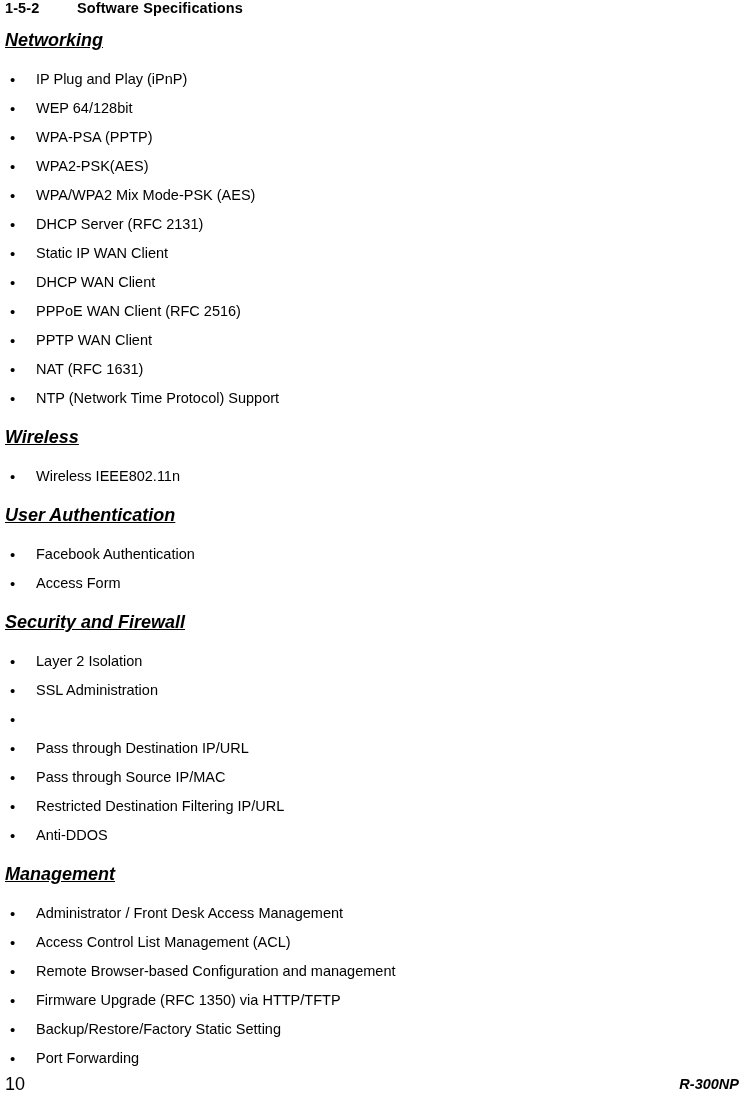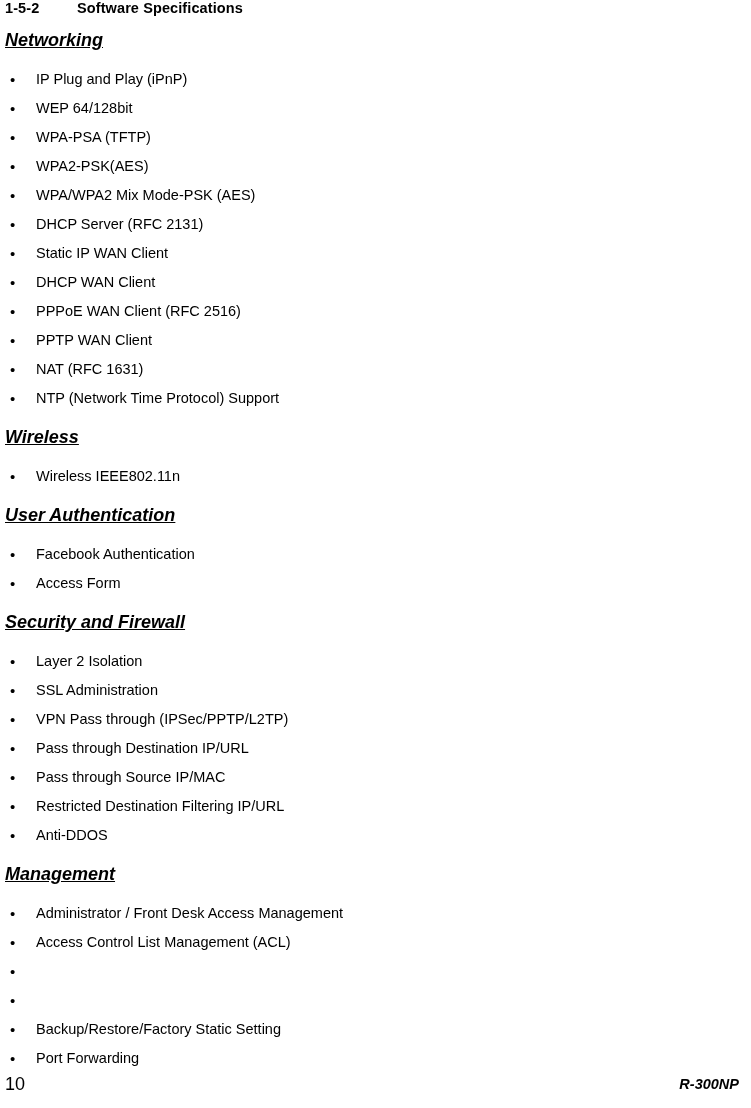--- a/index.html
+++ b/index.html
@@ -124,21 +124,21 @@
     <span class="num">1-5-2</span>
     <span>Software Specifications</span>
   </div>
 
   <div class="content">
       <div class="section-heading"><span class="htext">Networking</span></div>
       <div class="gap-after-heading"></div>
       <ul class="bullets">
         <li><span class="dot">•</span><span>IP Plug and Play (iPnP)</span></li>
         <li><span class="dot">•</span><span>WEP 64/128bit</span></li>
-        <li><span class="dot">•</span><span>WPA-PSA (TFTP)</span></li>
+        <li><span class="dot">•</span><span>WPA-PSA (PPTP)</span></li>
         <li><span class="dot">•</span><span>WPA2-PSK(AES)</span></li>
         <li><span class="dot">•</span><span>WPA/WPA2 Mix Mode-PSK (AES)</span></li>
         <li><span class="dot">•</span><span>DHCP Server (RFC 2131)</span></li>
         <li><span class="dot">•</span><span>Static IP WAN Client</span></li>
         <li><span class="dot">•</span><span>DHCP WAN Client</span></li>
         <li><span class="dot">•</span><span>PPPoE WAN Client (RFC 2516)</span></li>
         <li><span class="dot">•</span><span>PPTP WAN Client</span></li>
         <li><span class="dot">•</span><span>NAT (RFC 1631)</span></li>
         <li><span class="dot">•</span><span>NTP (Network Time Protocol) Support</span></li>
       </ul>
@@ -154,34 +154,34 @@
       <ul class="bullets">
         <li><span class="dot">•</span><span>Facebook Authentication</span></li>
         <li><span class="dot">•</span><span>Access Form</span></li>
       </ul>
       <div class="gap-before-heading"></div>
       <div class="section-heading"><span class="htext">Security and Firewall</span></div>
       <div class="gap-after-heading"></div>
       <ul class="bullets">
         <li><span class="dot">•</span><span>Layer 2 Isolation</span></li>
         <li><span class="dot">•</span><span>SSL Administration</span></li>
-        <li><span class="dot">•</span><span>VPN Pass through (IPSec/PPTP/L2TP)</span></li>
+        <li><span class="dot">•</span></li>
         <li><span class="dot">•</span><span>Pass through Destination IP/URL</span></li>
         <li><span class="dot">•</span><span>Pass through Source IP/MAC</span></li>
         <li><span class="dot">•</span><span>Restricted Destination Filtering IP/URL</span></li>
         <li><span class="dot">•</span><span>Anti-DDOS</span></li>
       </ul>
       <div class="gap-before-heading"></div>
       <div class="section-heading"><span class="htext">Management</span></div>
       <div class="gap-after-heading"></div>
       <ul class="bullets">
         <li><span class="dot">•</span><span>Administrator / Front Desk Access Management</span></li>
         <li><span class="dot">•</span><span>Access Control List Management (ACL)</span></li>
-        <li><span class="dot">•</span></li>
-        <li><span class="dot">•</span></li>
+        <li><span class="dot">•</span><span>Remote Browser-based Configuration and management</span></li>
+        <li><span class="dot">•</span><span>Firmware Upgrade (RFC 1350) via HTTP/TFTP</span></li>
         <li><span class="dot">•</span><span>Backup/Restore/Factory Static Setting</span></li>
         <li><span class="dot">•</span><span>Port Forwarding</span></li>
       </ul>
     </div>
 
   <div class="footer">
     <span class="page-num">10</span>
     <span class="model">R-300NP</span>
   </div>
 

